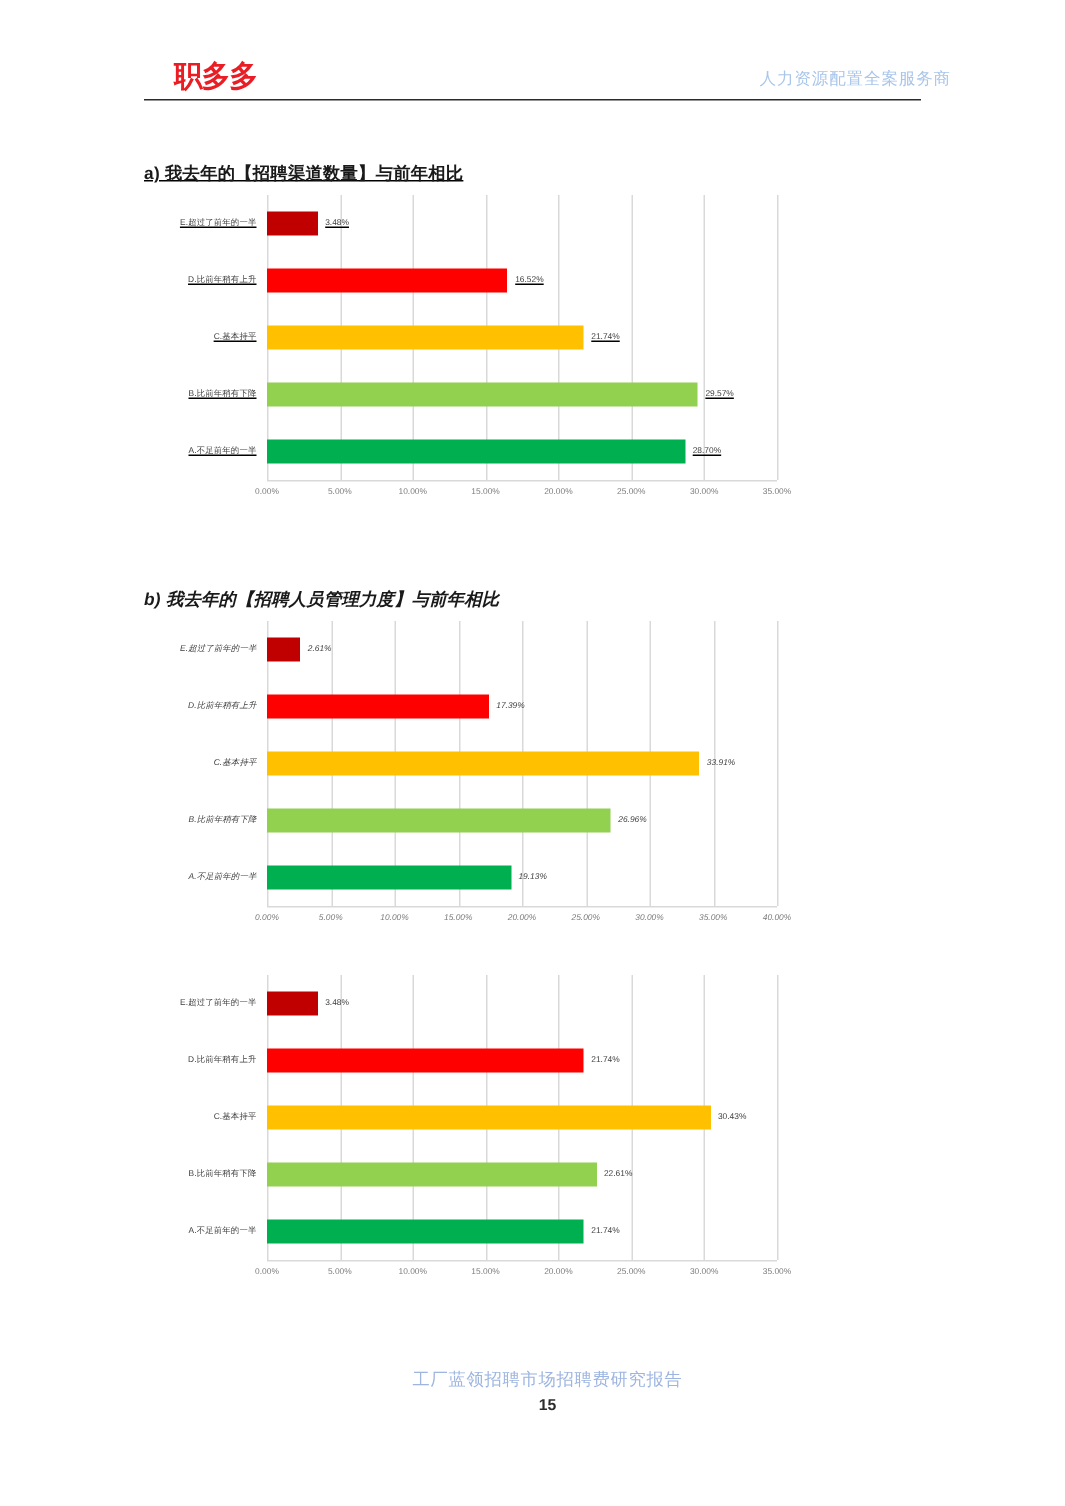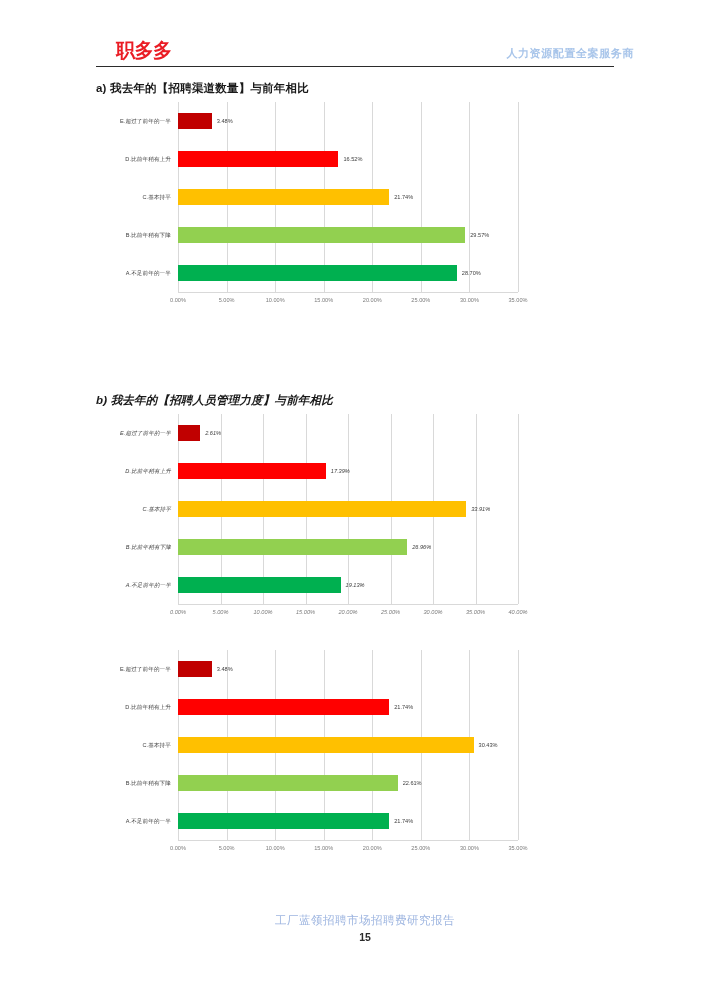--- a/index.html
+++ b/index.html
@@ -42,21 +42,20 @@
     transform-origin: left center;
   }
   .brand-tagline {
     position: absolute;
     right: 0;
     top: 8px;
     font-size: 11px;
     color: #a8c5ea;
     letter-spacing: 0.6px;
     line-height: 14px;
-    font-weight: bold;
   }
   .header-rule {
     position: absolute;
     left: 96px;
     top: 66px;
     width: 518px;
     height: 0;
     border-top: 1.6px solid #2b2b2b;
   }
 
@@ -185,21 +184,21 @@
 <body>
 
 <div class="page">
 
   <div class="doc-header">
     <div class="brand-logo">职多多</div>
     <div class="brand-tagline">人力资源配置全案服务商</div>
   </div>
   <div class="header-rule"></div>
 
-  <div class="section" id="section-0" style="top:80px;">
+  <div class="section" id="section-0" style="top:108px;text-decoration:underline;">
     <div class="section-title">a) 我去年的【招聘渠道数量】与前年相比</div>
     <div class="chart" id="chart-0">
         <div class="chart-plot" style="height: 190px;">
           <div class="grid-layer">
             <div class="gridline" style="left: 78px;"></div>
             <div class="gridline" style="left: 126.571px;"></div>
             <div class="gridline" style="left: 175.143px;"></div>
             <div class="gridline" style="left: 223.714px;"></div>
             <div class="gridline" style="left: 272.286px;"></div>
             <div class="gridline" style="left: 320.857px;"></div>

